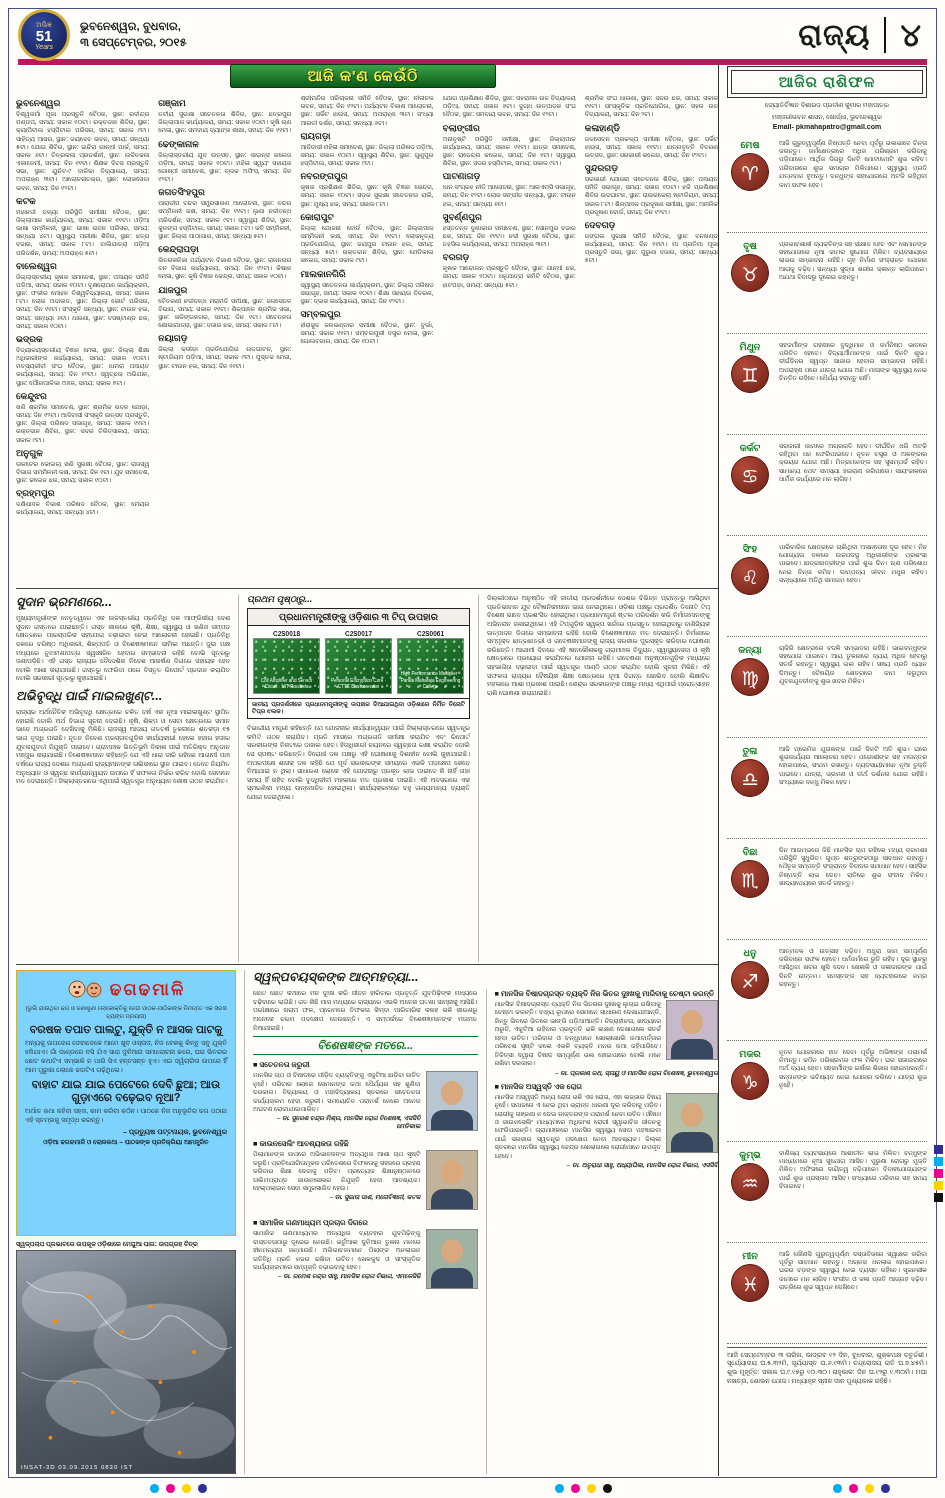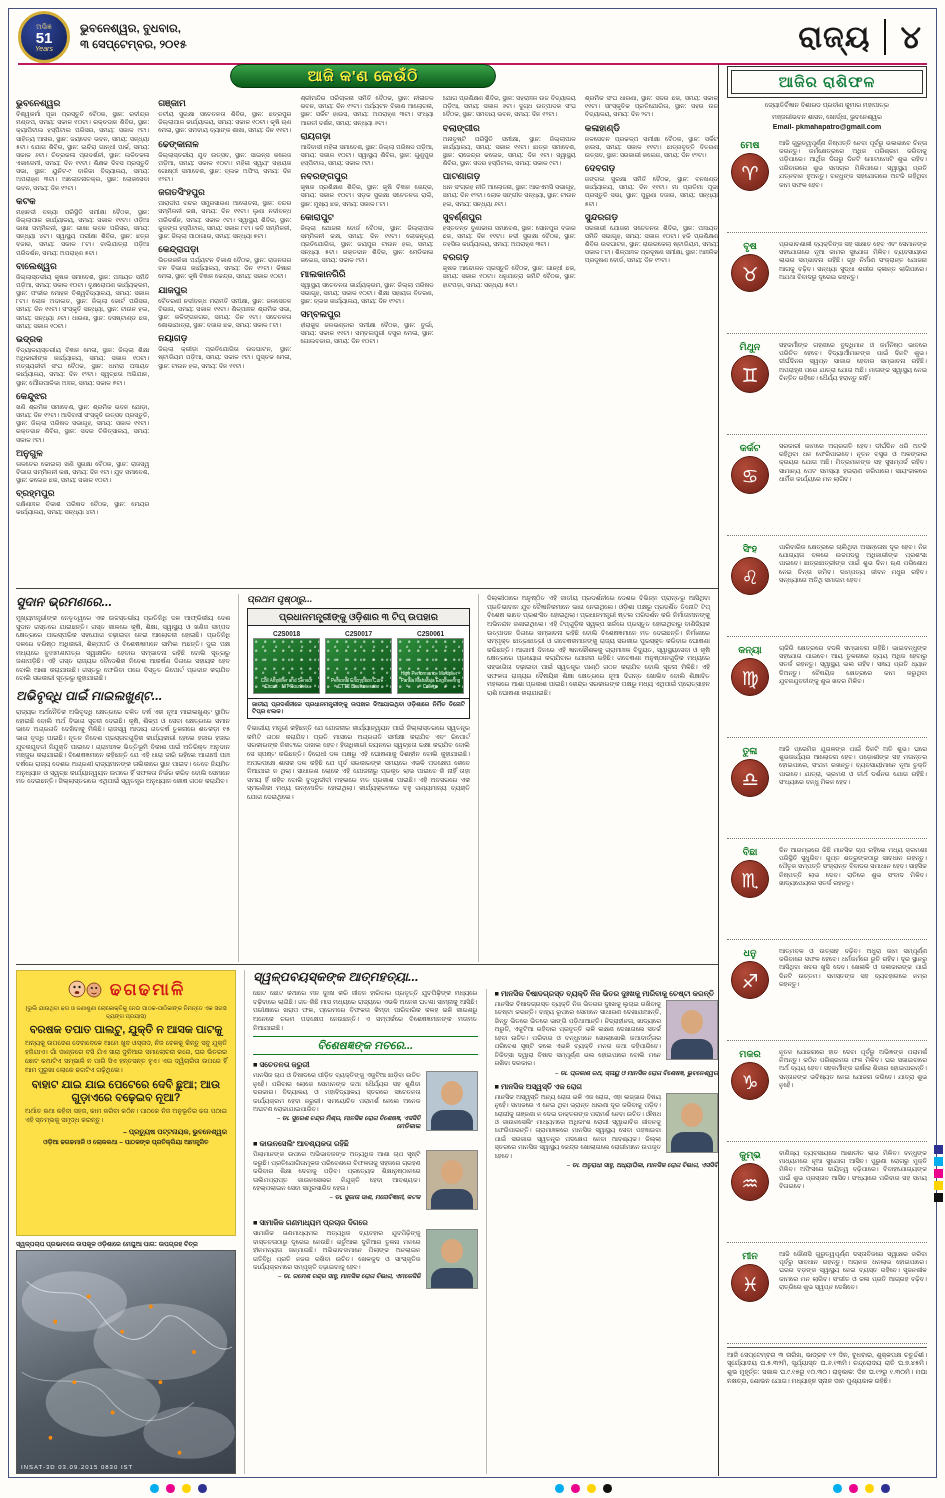--- a/index.html
+++ b/index.html
@@ -2,31 +2,31 @@
 <html><head>
 <meta charset="utf-8">
 <style>
   * { box-sizing: border-box; margin: 0; padding: 0; }
   html,body { background:#e8e8e4; }
   body { font-family:"Liberation Sans","DejaVu Sans",sans-serif; }
   #page { position:relative; width:945px; height:1498px; background:#fffdfa; margin:0 auto; overflow:hidden; color:#1a1a1a; }
   .frame { position:absolute; top:8px; left:8px; right:8px; bottom:20px; border:1px solid #46507c; pointer-events:none; }
 
   
-  .masthead { position:absolute; top:11px; left:18px; right:18px; height:54px; display:flex; align-items:center; border-bottom:2px solid #be185d; }
+  .masthead { position:absolute; top:11px; left:18px; right:18px; height:54px; display:flex; align-items:center; border-bottom:6px solid #be185d; }
   .logo { width:52px; height:52px; border-radius:50%; background:radial-gradient(circle at 35% 30%, #31479c, #101d4e); border:3px solid #d4af37; color:#f4d77a; display:flex; flex-direction:column; align-items:center; justify-content:center; line-height:1; flex-shrink:0; }
   .logo .lt { font-size:7px; } .logo .ly { font-size:15px; font-weight:bold; color:#fff; } .logo .lb { font-size:7px; font-style:italic; }
   .dateline { margin-left:10px; font-size:11.5px; font-weight:bold; line-height:1.35; }
   .mh-right { margin-left:auto; display:flex; align-items:center; }
   .mh-section { font-size:30px; font-weight:bold; letter-spacing:1px; }
   .mh-div { width:2px; height:36px; background:#111; margin:0 14px; }
   .mh-page { font-size:32px; font-weight:bold; padding-right:6px; }
 
   
-  .banner { position:absolute; left:230px; top:64px; width:266px; height:24px; background:linear-gradient(#3aa24a,#0a5c18); border:1px solid #05380e; color:#ffef3a; font-size:15px; font-weight:bold; text-align:center; line-height:22px; letter-spacing:1px; text-shadow:1px 1px 0 #033; border-radius:12px; }
+  .banner { position:absolute; left:230px; top:64px; width:266px; height:24px; background:linear-gradient(#3aa24a,#0a5c18); border:1px solid #05380e; color:#ffef3a; font-size:15px; font-weight:bold; text-align:center; line-height:22px; letter-spacing:1px; text-shadow:1px 1px 0 #033; border-radius:2px; }
   .events { position:absolute; left:16px; top:94px; width:702px; height:490px; display:grid; grid-template-columns:repeat(5,1fr); gap:9px; overflow:hidden; }
   .ev-col { overflow:hidden; }
   .ev-title { font-size:9px; font-weight:bold; margin:4px 0 1px; }
   .ev-title:empty { display:none; }
   .ev-body { font-size:6.3px; line-height:1.3; text-align:justify; color:#222; }
 
   
   .sidebar { position:absolute; right:12px; top:64px; width:215px; bottom:22px; border-left:1px solid #333; padding:2px 6px 0 8px; display:flex; flex-direction:column; overflow:hidden; }
   .h-titlebox { border:1px solid #333; padding:3px; }
   .h-titlebox .inner { border:1px solid #333; padding:2px; text-align:center; font-size:15px; font-weight:bold; color:#15803d; letter-spacing:1px; }
@@ -55,21 +55,21 @@
   .tip-img { height:56px; margin-top:1px; border:1px solid #8a8a8a; background:linear-gradient(145deg,#2e8f3c,#0b4d16);
     background-image:radial-gradient(circle at 25% 30%, rgba(255,255,255,.55) 1px, transparent 1.6px),radial-gradient(circle at 70% 60%, rgba(255,255,255,.45) 1px, transparent 1.6px),linear-gradient(145deg,#2e8f3c,#0b4d16);
     background-size:9px 9px,13px 13px,100% 100%; color:#eaffea; font-size:4.6px; line-height:1.35; padding:3px 2px; overflow:hidden; display:flex; align-items:flex-end; justify-content:center; }
   .tips-caption { font-size:6px; font-weight:bold; text-align:justify; padding:2px 4px 3px; border-top:1px solid #222; }
 
   
   .botband { position:absolute; left:16px; top:964px; width:702px; bottom:24px; border-top:1px solid #444; padding-top:5px; display:grid; grid-template-columns:228px 1fr; gap:0; overflow:hidden; }
   .bot-left { display:flex; flex-direction:column; overflow:hidden; padding-right:8px; }
   .bot-right { border-left:1px solid #bbb; padding-left:8px; display:flex; flex-direction:column; overflow:hidden; }
 
-  .cartoon { background:#fde047; border:1px solid #c9b43a; padding:6px 8px; height:266px; overflow:hidden; }
+  .cartoon { background:#7dd3fc; border:1px solid #c9b43a; padding:6px 8px; height:266px; overflow:hidden; }
   .cartoon-head { display:flex; align-items:center; justify-content:center; gap:7px; }
   .cartoon-title { color:#d01818; font-size:17px; font-weight:bold; letter-spacing:2px; }
   .cartoon-sub { font-size:5.8px; text-align:center; margin:2px 0 3px; line-height:1.3; }
   .cartoon-body { font-size:6.6px; line-height:1.36; text-align:justify; }
   .cartoon-couplet { text-align:center; font-weight:bold; font-size:11px; margin:3px 0; }
   .cartoon-credit { text-align:right; font-weight:bold; font-size:7px; margin-top:3px; }
   .cartoon-foot { text-align:center; font-weight:bold; font-size:6.4px; margin-top:2px; }
 
   .map-caption { font-size:6.4px; font-weight:bold; margin:4px 0 2px; }
   .map { flex:1; min-height:190px; border:1px solid #555; position:relative; overflow:hidden; background:linear-gradient(160deg,#97a0ab,#515962 55%,#3a414a); }
@@ -254,27 +254,27 @@
 
     <div class="ev-body">ଶ୍ରମିକ ସଂଘ ଧାରଣା, ସ୍ଥାନ: ସଦର ଛକ, ସମୟ: ସକାଳ ୧୧ଟା। ସାଂସ୍କୃତିକ ପ୍ରତିଯୋଗିତା, ସ୍ଥାନ: ସହର ଉଚ୍ଚ ବିଦ୍ୟାଳୟ, ସମୟ: ଦିନ ୨ଟା।</div>
   </div>
 
   <div class="ev-sec">
     <div class="ev-title">କଳାହାଣ୍ଡି</div>
     <div class="ev-body">ଜଳସେଚନ ପ୍ରକଳ୍ପ ସମୀକ୍ଷା ବୈଠକ, ସ୍ଥାନ: ସର୍କିଟ ହାଉସ, ସମୟ: ସକାଳ ୧୧ଟା। ଛାତ୍ରବୃତ୍ତି ବିତରଣ ଉତ୍ସବ, ସ୍ଥାନ: ସରକାରୀ କଲେଜ, ସମୟ: ଦିନ ୧୨ଟା।</div>
   </div>
 
   <div class="ev-sec">
+    <div class="ev-title">ସୁନ୍ଦରଗଡ଼</div>
+    <div class="ev-body">ସରକାରୀ ଯୋଜନା ସଚେତନତା ଶିବିର, ସ୍ଥାନ: ପଞ୍ଚାୟତ ସମିତି ସଭାଗୃହ, ସମୟ: ସକାଳ ୧୦ଟା। ହକି ପ୍ରଶିକ୍ଷଣ ଶିବିର ଉଦଘାଟନ, ସ୍ଥାନ: ରାଉରକେଲା ଷ୍ଟାଡିୟମ, ସମୟ: ସକାଳ ୮ଟା। ଶିଳ୍ପାଞ୍ଚଳ ପ୍ରଦୂଷଣ ସମୀକ୍ଷା, ସ୍ଥାନ: ଆଞ୍ଚଳିକ ପ୍ରଦୂଷଣ ବୋର୍ଡ, ସମୟ: ଦିନ ୧୨ଟା।</div>
+  </div>
+
+  <div class="ev-sec">
     <div class="ev-title">ଦେବଗଡ଼</div>
     <div class="ev-body">ଜଙ୍ଗଲ ସୁରକ୍ଷା ସମିତି ବୈଠକ, ସ୍ଥାନ: ବନଖଣ୍ଡ କାର୍ଯ୍ୟାଳୟ, ସମୟ: ଦିନ ୧୧ଟା। ମା ପ୍ରତିମା ପୂଜା ପ୍ରସ୍ତୁତି ସଭା, ସ୍ଥାନ: ପୁରୁଣା ବଜାର, ସମୟ: ସନ୍ଧ୍ୟା ୫ଟା।</div>
-  </div>
-
-  <div class="ev-sec">
-    <div class="ev-title">ସୁନ୍ଦରଗଡ଼</div>
-    <div class="ev-body">ସରକାରୀ ଯୋଜନା ସଚେତନତା ଶିବିର, ସ୍ଥାନ: ପଞ୍ଚାୟତ ସମିତି ସଭାଗୃହ, ସମୟ: ସକାଳ ୧୦ଟା। ହକି ପ୍ରଶିକ୍ଷଣ ଶିବିର ଉଦଘାଟନ, ସ୍ଥାନ: ରାଉରକେଲା ଷ୍ଟାଡିୟମ, ସମୟ: ସକାଳ ୮ଟା। ଶିଳ୍ପାଞ୍ଚଳ ପ୍ରଦୂଷଣ ସମୀକ୍ଷା, ସ୍ଥାନ: ଆଞ୍ଚଳିକ ପ୍ରଦୂଷଣ ବୋର୍ଡ, ସମୟ: ଦିନ ୧୨ଟା।</div>
   </div>
 </div>
     </div>
 
   <div class="sidebar">
     <div class="h-titlebox">
       <div class="inner">ଆଜିର ରାଶିଫଳ</div>
     </div>
     <div class="h-byline">ଜ୍ୟୋତିର୍ବିଜ୍ଞାନ ବିଶାରଦ ପ୍ରବୀଣ କୁମାର ମହାପାତ୍ର</div>
     <div class="h-byline">ମଞ୍ଜରୀଭବନ ଶାସନ, ଖୋର୍ଦ୍ଧା, ଭୁବନେଶ୍ୱର</div>

